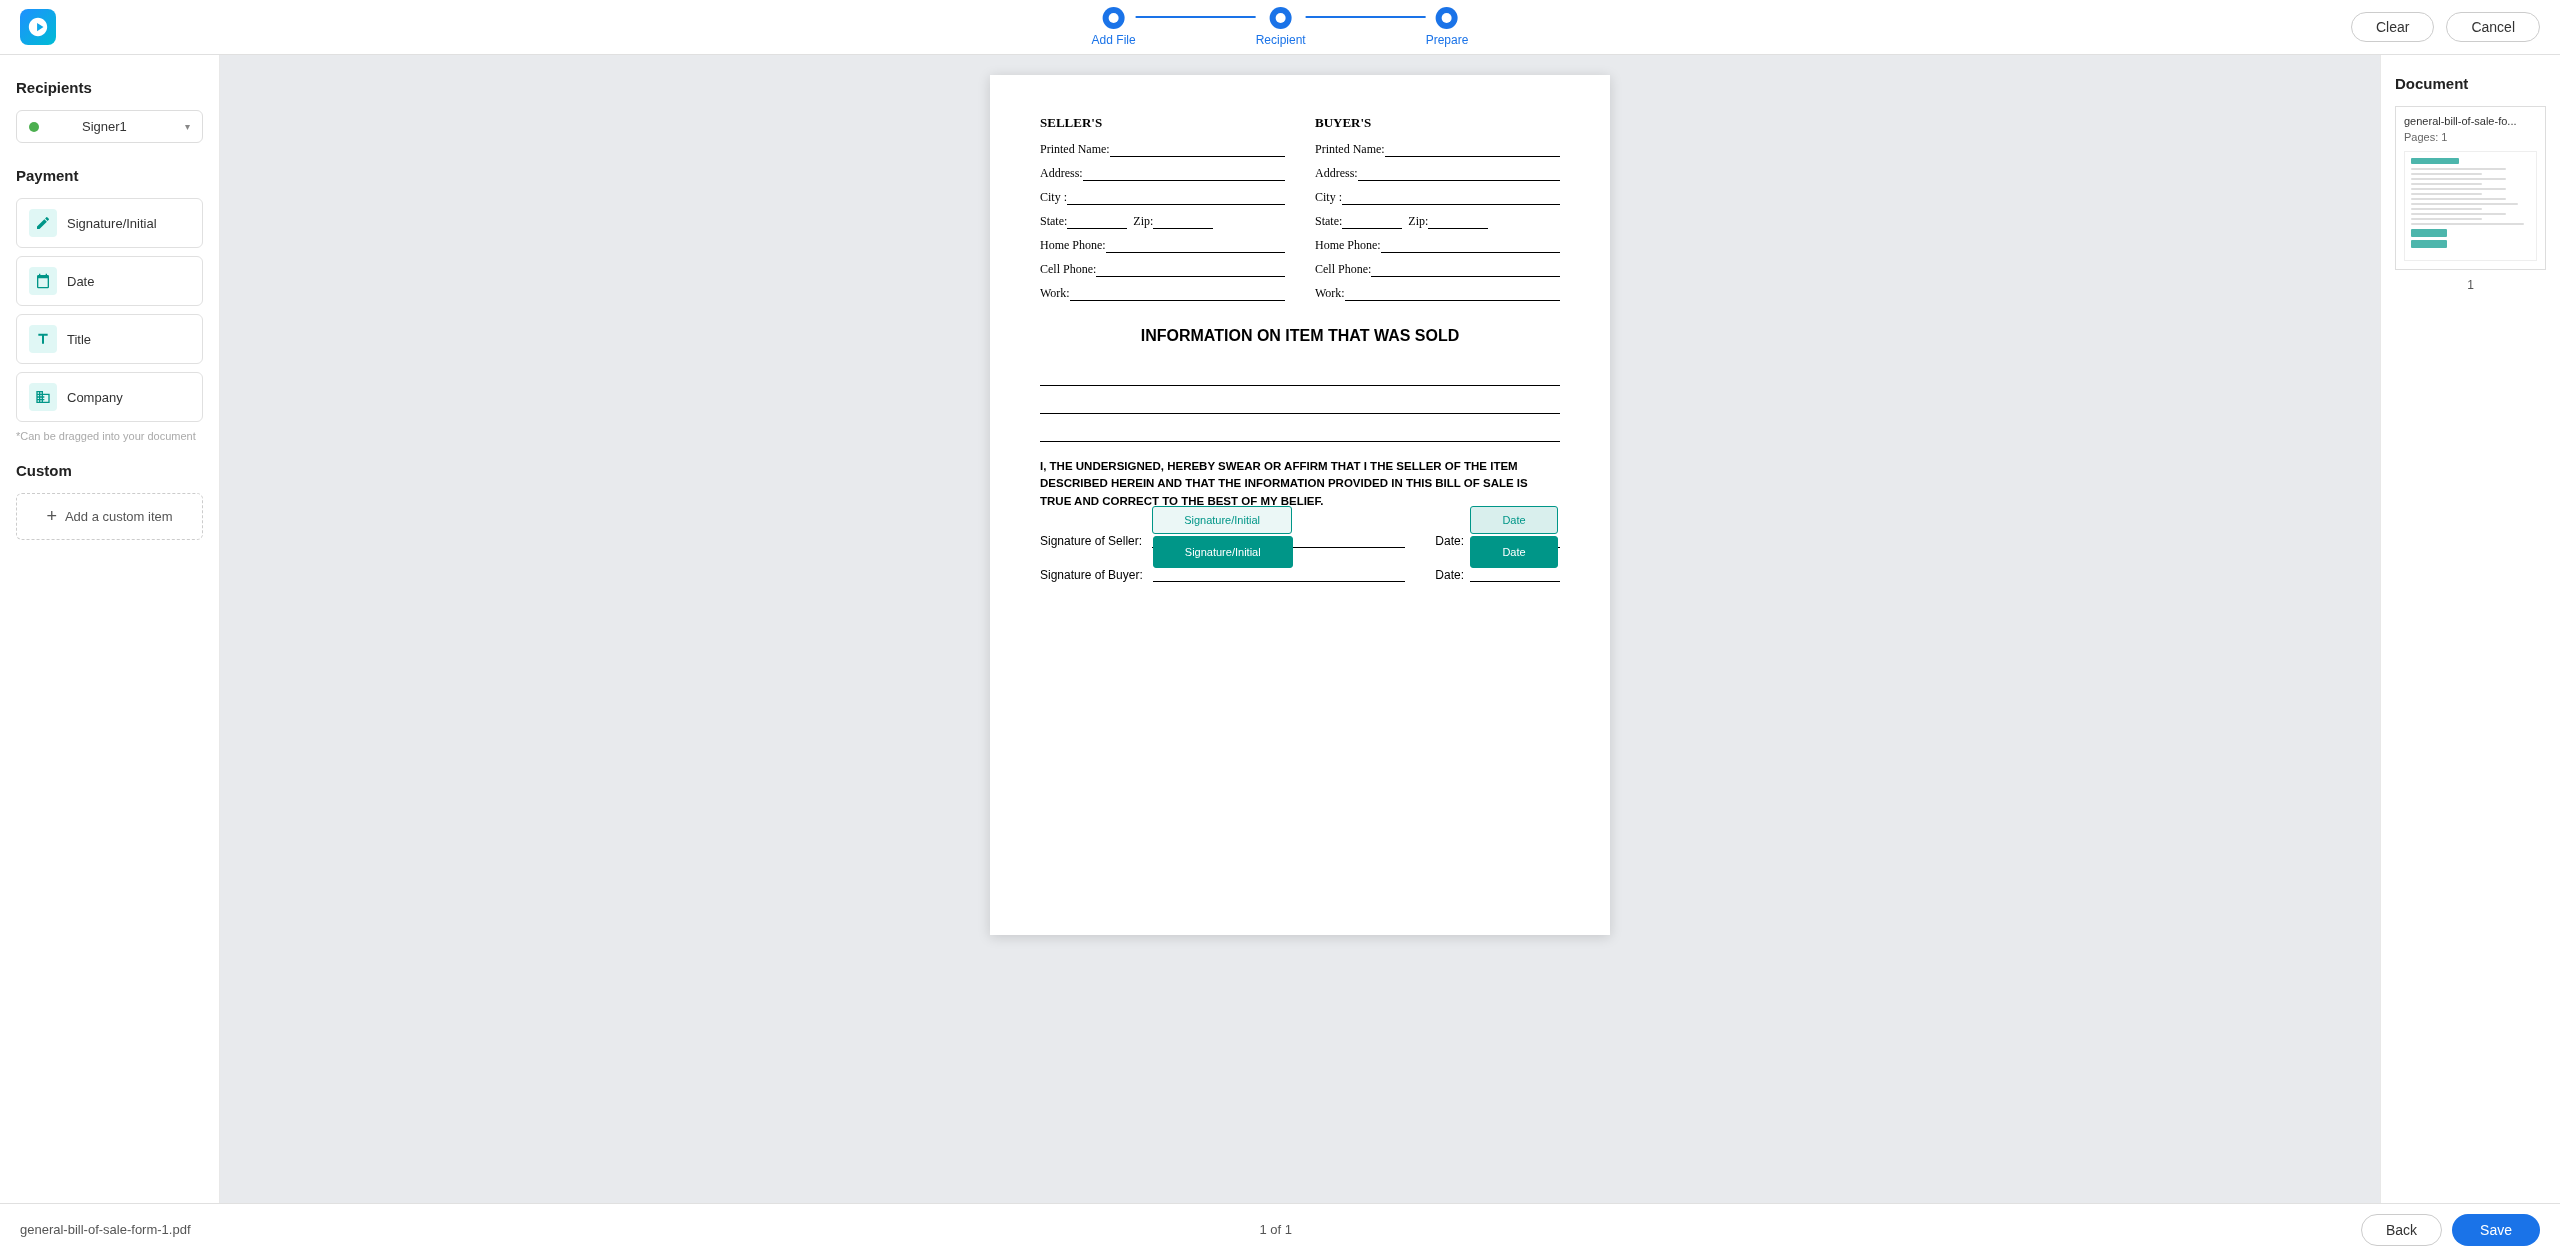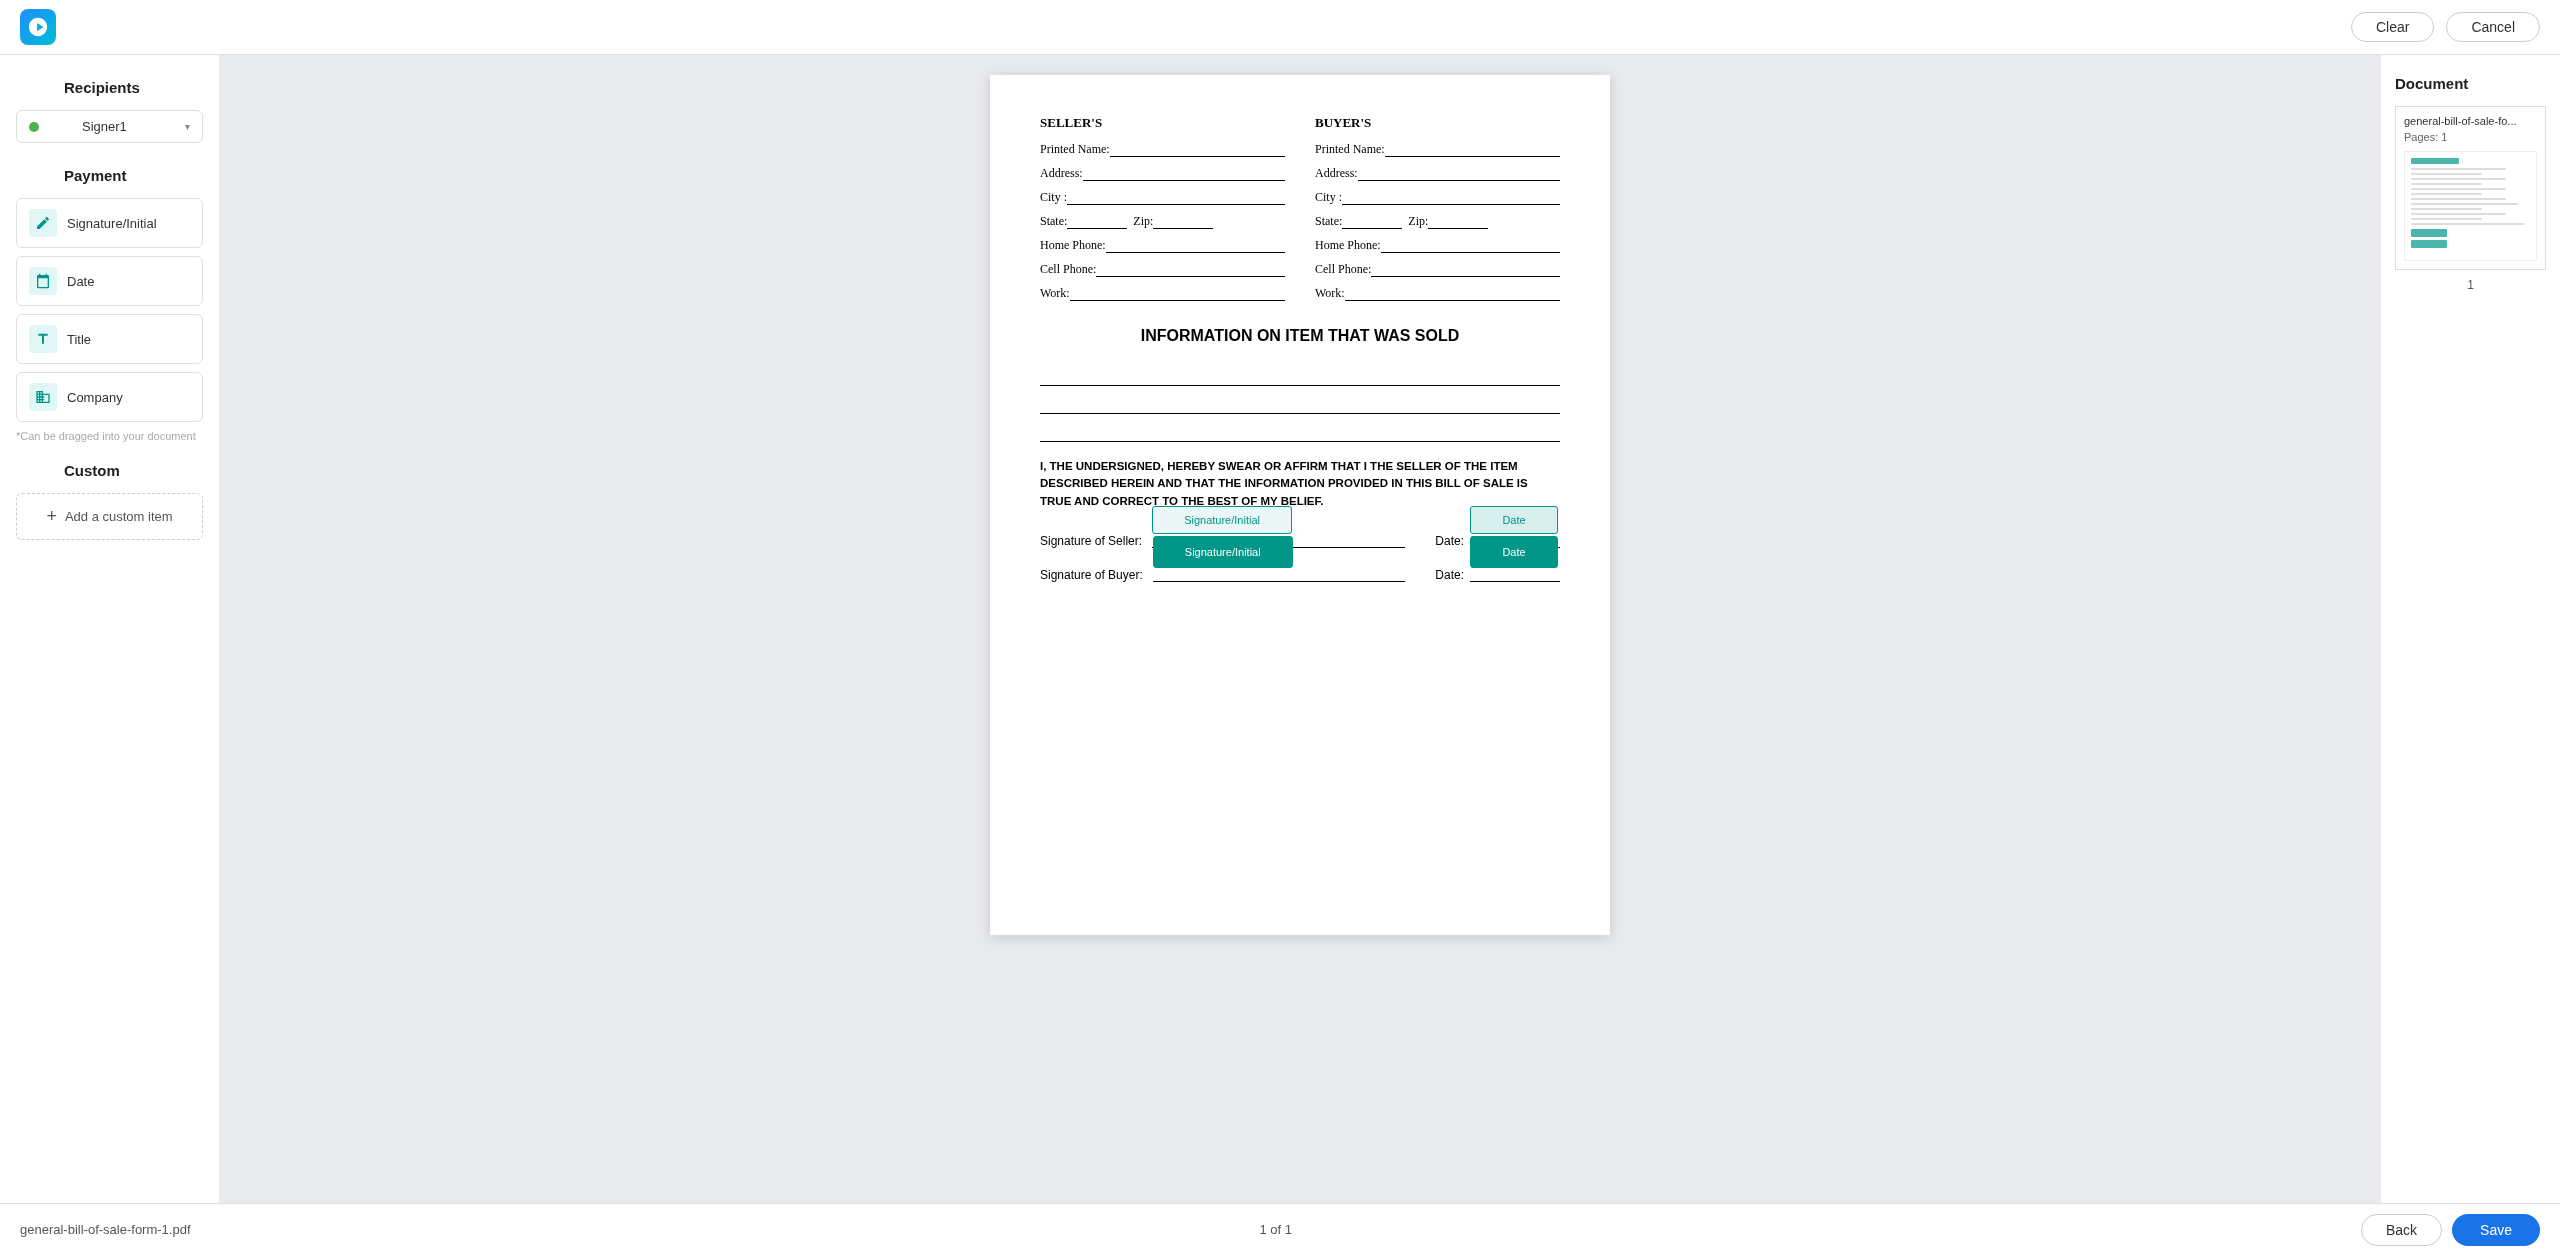--- a/index.html
+++ b/index.html
@@ -27,21 +27,21 @@
     .btn-outline { border: 1px solid #ccc; background: white; padding: 6px 24px; border-radius: 20px; cursor: pointer; font-size: 14px; color: #333; }
 
     
     .main { display: flex; height: 100vh; padding-top: 55px; }
 
     
     .left-panel {
       width: 220px; min-width: 220px; background: #fff; border-right: 1px solid #e8e8e8;
       padding: 24px 16px; overflow-y: auto;
     }
-    .section-title { font-size: 15px; font-weight: 600; color: #222; margin-bottom: 14px; margin-left: 48px; }
+    .section-title { font-size: 15px; font-weight: 600; color: #222; margin-bottom: 14px; }
     .recipient-select {
       width: 100%; border: 1px solid #ddd; border-radius: 6px;
       padding: 8px 12px; display: flex; align-items: center; justify-content: space-between;
       cursor: pointer; background: white; margin-bottom: 24px;
     }
     .recipient-dot { width: 10px; height: 10px; border-radius: 50%; background: #4caf50; margin-right: 8px; display: inline-block; }
     .recipient-name { font-size: 13px; color: #333; margin-left: 35px; }
     .chevron { font-size: 10px; color: #888; }
 
     .fields-section { margin-bottom: 20px; }
@@ -151,20 +151,42 @@
 </head>
 <body>
 
 <div class="topbar">
   <div class="topbar-logo">
     <svg viewBox="0 0 24 24">
       <path d="M12 2C6.5 2 2 6.5 2 12s4.5 10 10 10 10-4.5 10-10S17.5 2 12 2zm-1 14.5v-9l7 4.5-7 4.5z"></path>
     </svg>
   </div>
 
+  <div class="stepper">
+    <div class="step">
+      <div class="step-circle">
+          <div class="step-circle-inner"></div>
+        </div>
+      <div class="step-label">Add File</div>
+    </div>
+    <div class="step-line active"></div>
+    <div class="step">
+      <div class="step-circle">
+          <div class="step-circle-inner"></div>
+        </div>
+      <div class="step-label">Recipient</div>
+    </div>
+    <div class="step-line active"></div>
+    <div class="step">
+      <div class="step-circle">
+          <div class="step-circle-inner"></div>
+        </div>
+      <div class="step-label">Prepare</div>
+    </div>
+  </div>
 
   <div class="topbar-actions">
     <button class="btn-outline">Clear</button>
     <button class="btn-outline">Cancel</button>
   </div>
 </div>
 
 <div class="main">
 
   <div class="left-panel">

